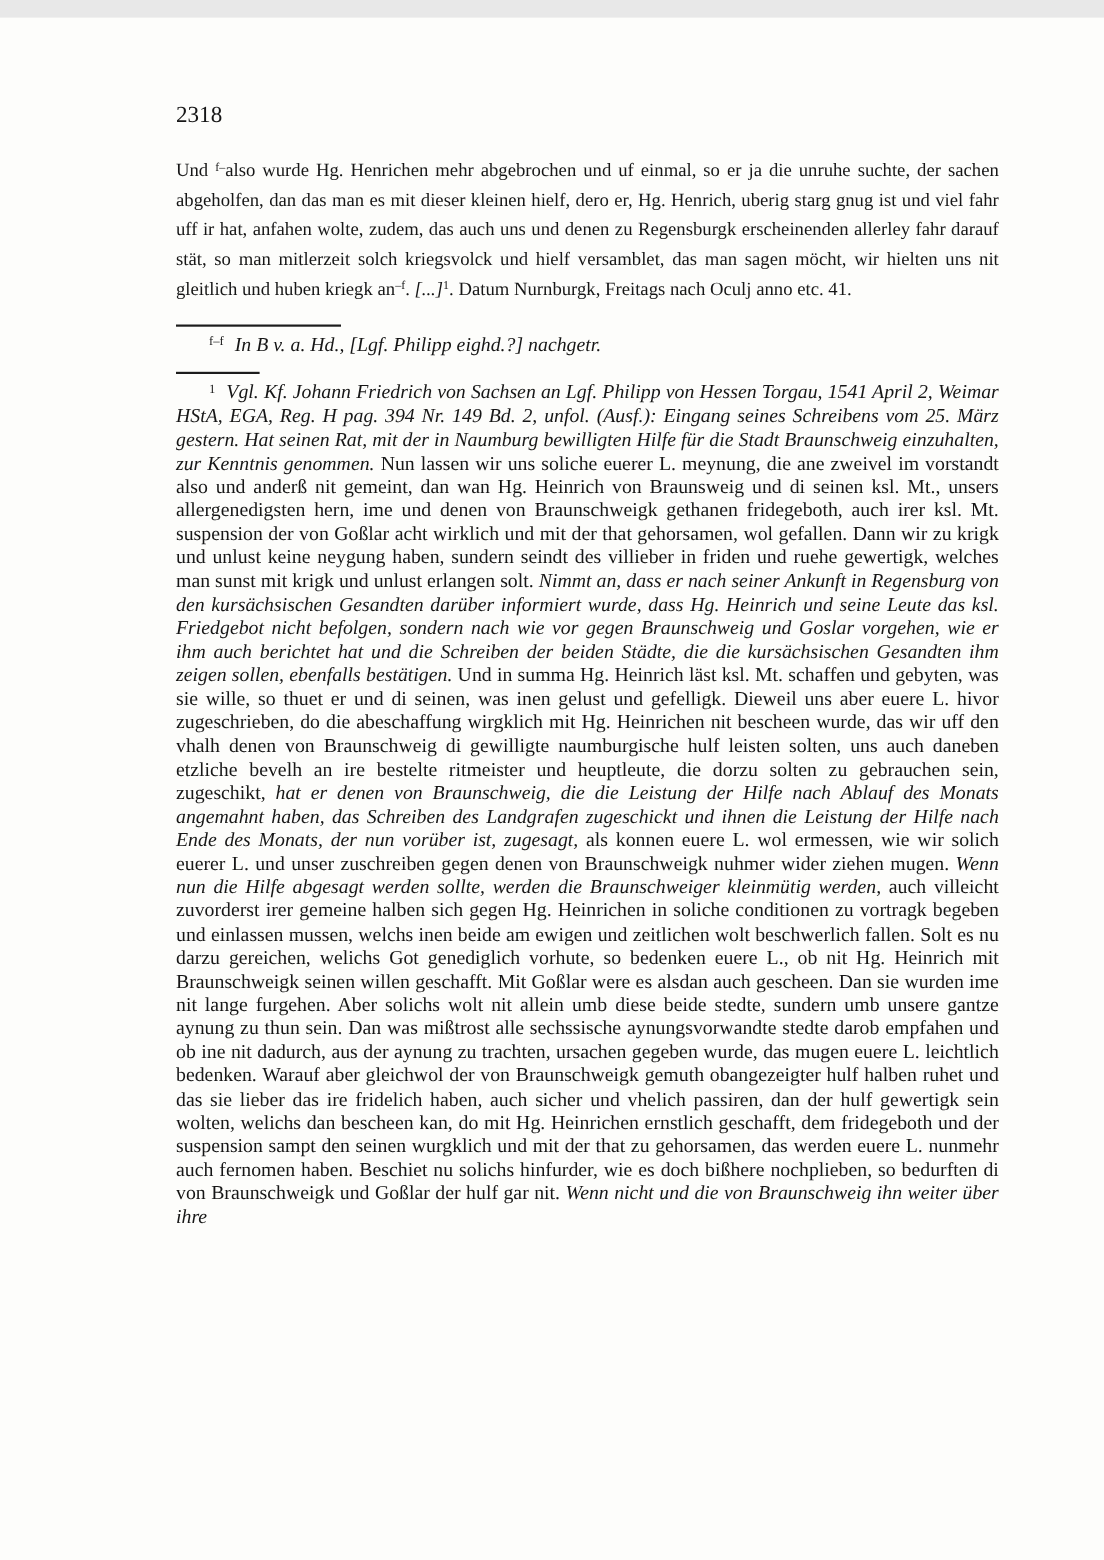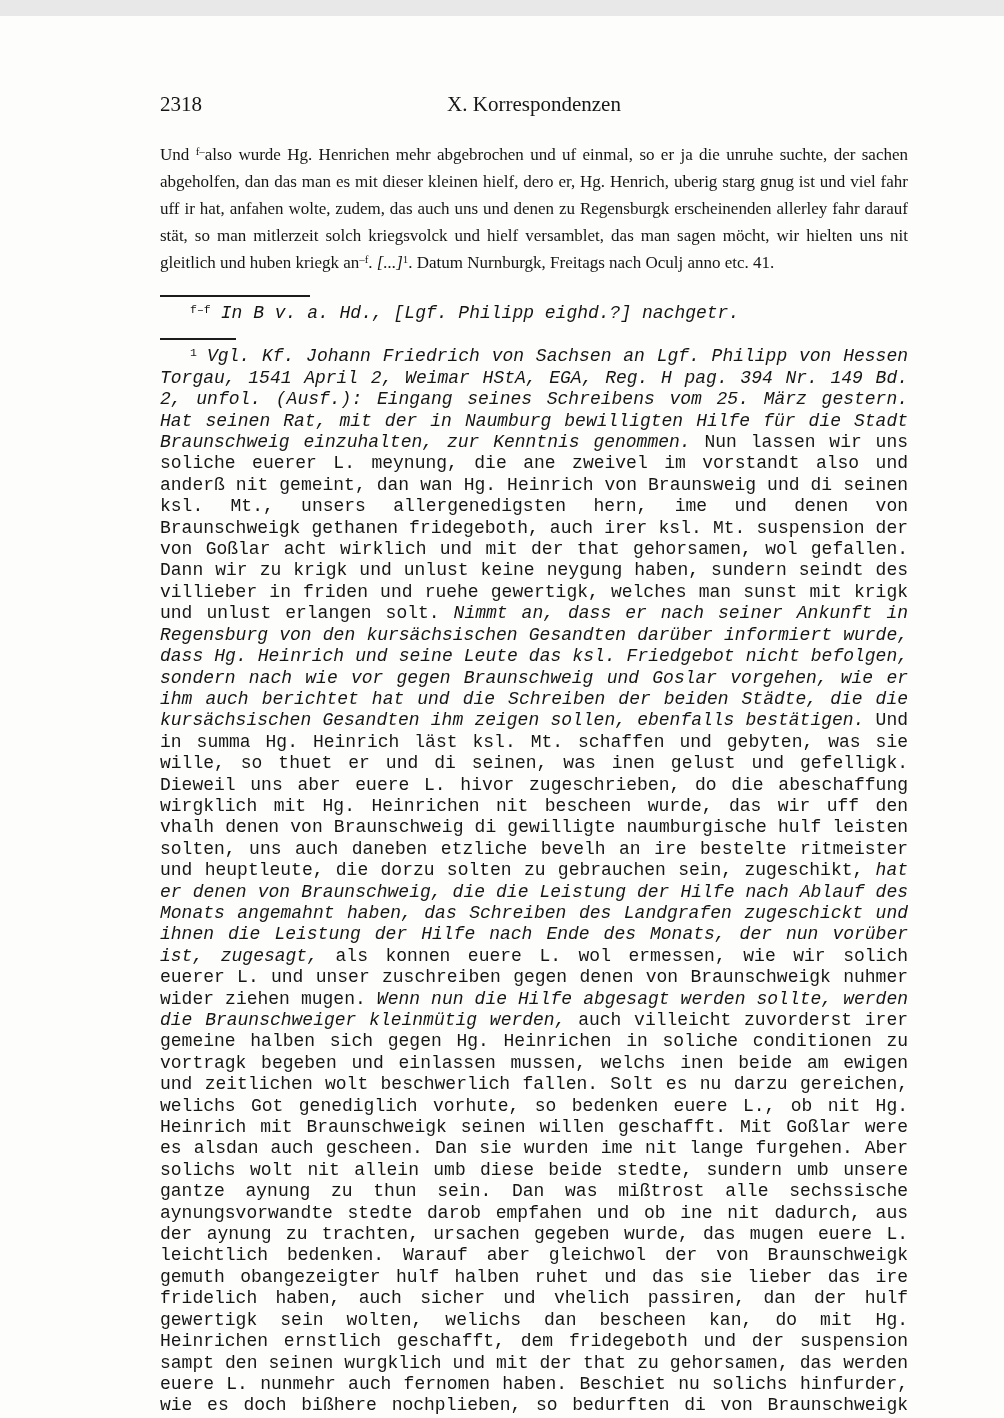--- a/index.html
+++ b/index.html
@@ -53,34 +53,32 @@
     margin: 0;
   }
   .fn-rule-long  { width: 150px; margin-top: 19px; }
   .fn-rule-short { width: 76px;  margin-top: 14px; }
   .fnblock {
     margin: 6px 0 0 0;
     font-size: 18px;
     line-height: 21.4px;
     text-align: justify;
     text-indent: 30px;
-    font-family: Liberation Mono, monospace;
   }
   .marker { margin-right: 10px; }
   .rich span, .rich sup { white-space: pre-wrap; }
 </style>
 </head>
 <body>
 
 <div class="page">
   <div class="content">
 
     <div class="header">
       <span class="pagenum">2318</span>
-      <span class="running">X. Korrespondenzen</span>
     </div>
 
     <p class="maintext rich"><span>Und </span><sup>f–</sup><span>also wurde Hg. Henrichen mehr abgebrochen und uf einmal, so er ja die unruhe suchte, der sachen abgeholfen, dan das man es mit dieser kleinen hielf, dero er, Hg. Henrich, uberig starg gnug ist und viel fahr uff ir hat, anfahen wolte, zudem, das auch uns und denen zu Regensburgk erscheinenden allerley fahr darauf stät, so man mitlerzeit solch kriegsvolck und hielf versamblet, das man sagen möcht, wir hielten uns nit gleitlich und huben kriegk an</span><sup>–f</sup><span>. </span><span style="font-style: italic;">[...]</span><sup>1</sup><span>. Datum Nurnburgk, Freitags nach Oculj anno etc. 41.</span></p>
 
     <div class="fn-rule fn-rule-long"></div>
 
     <p class="fnblock"><sup class="marker">f–f</sup><span class="rich"><span style="font-style: italic;">In B v. a. Hd., [Lgf. Philipp eighd.?] nachgetr.</span></span></p>
 
     <div class="fn-rule fn-rule-short"></div>
 

